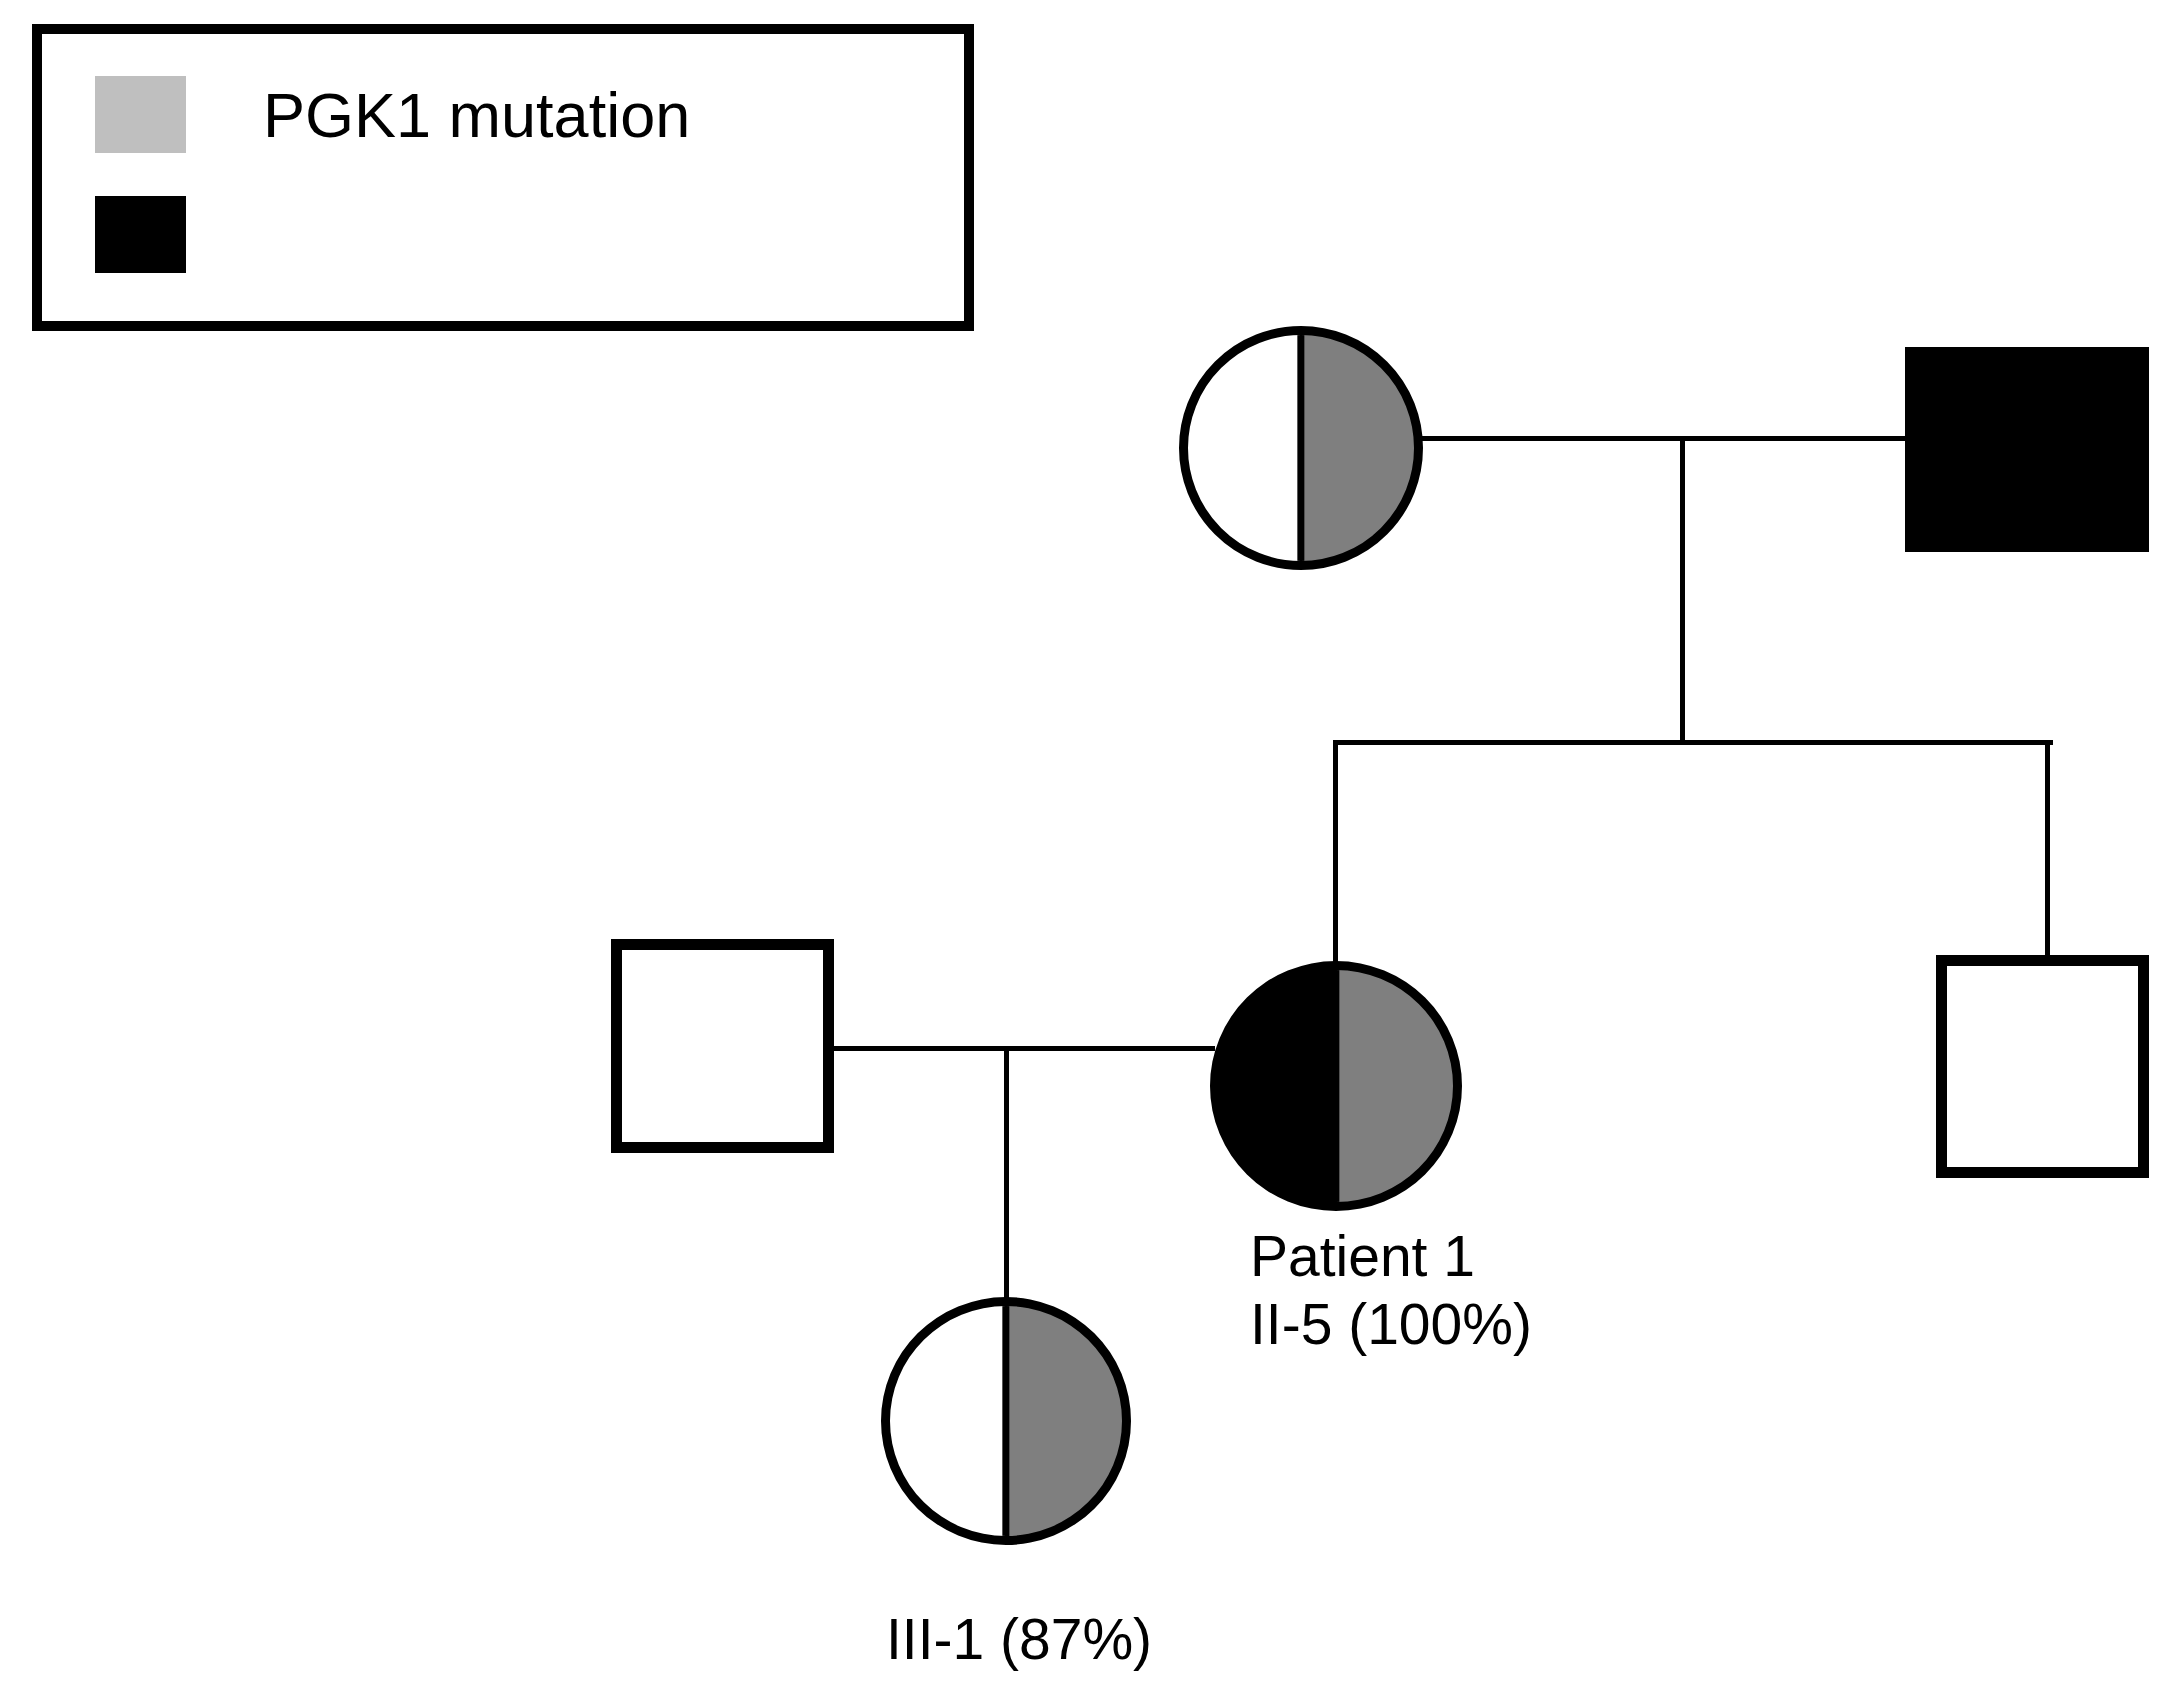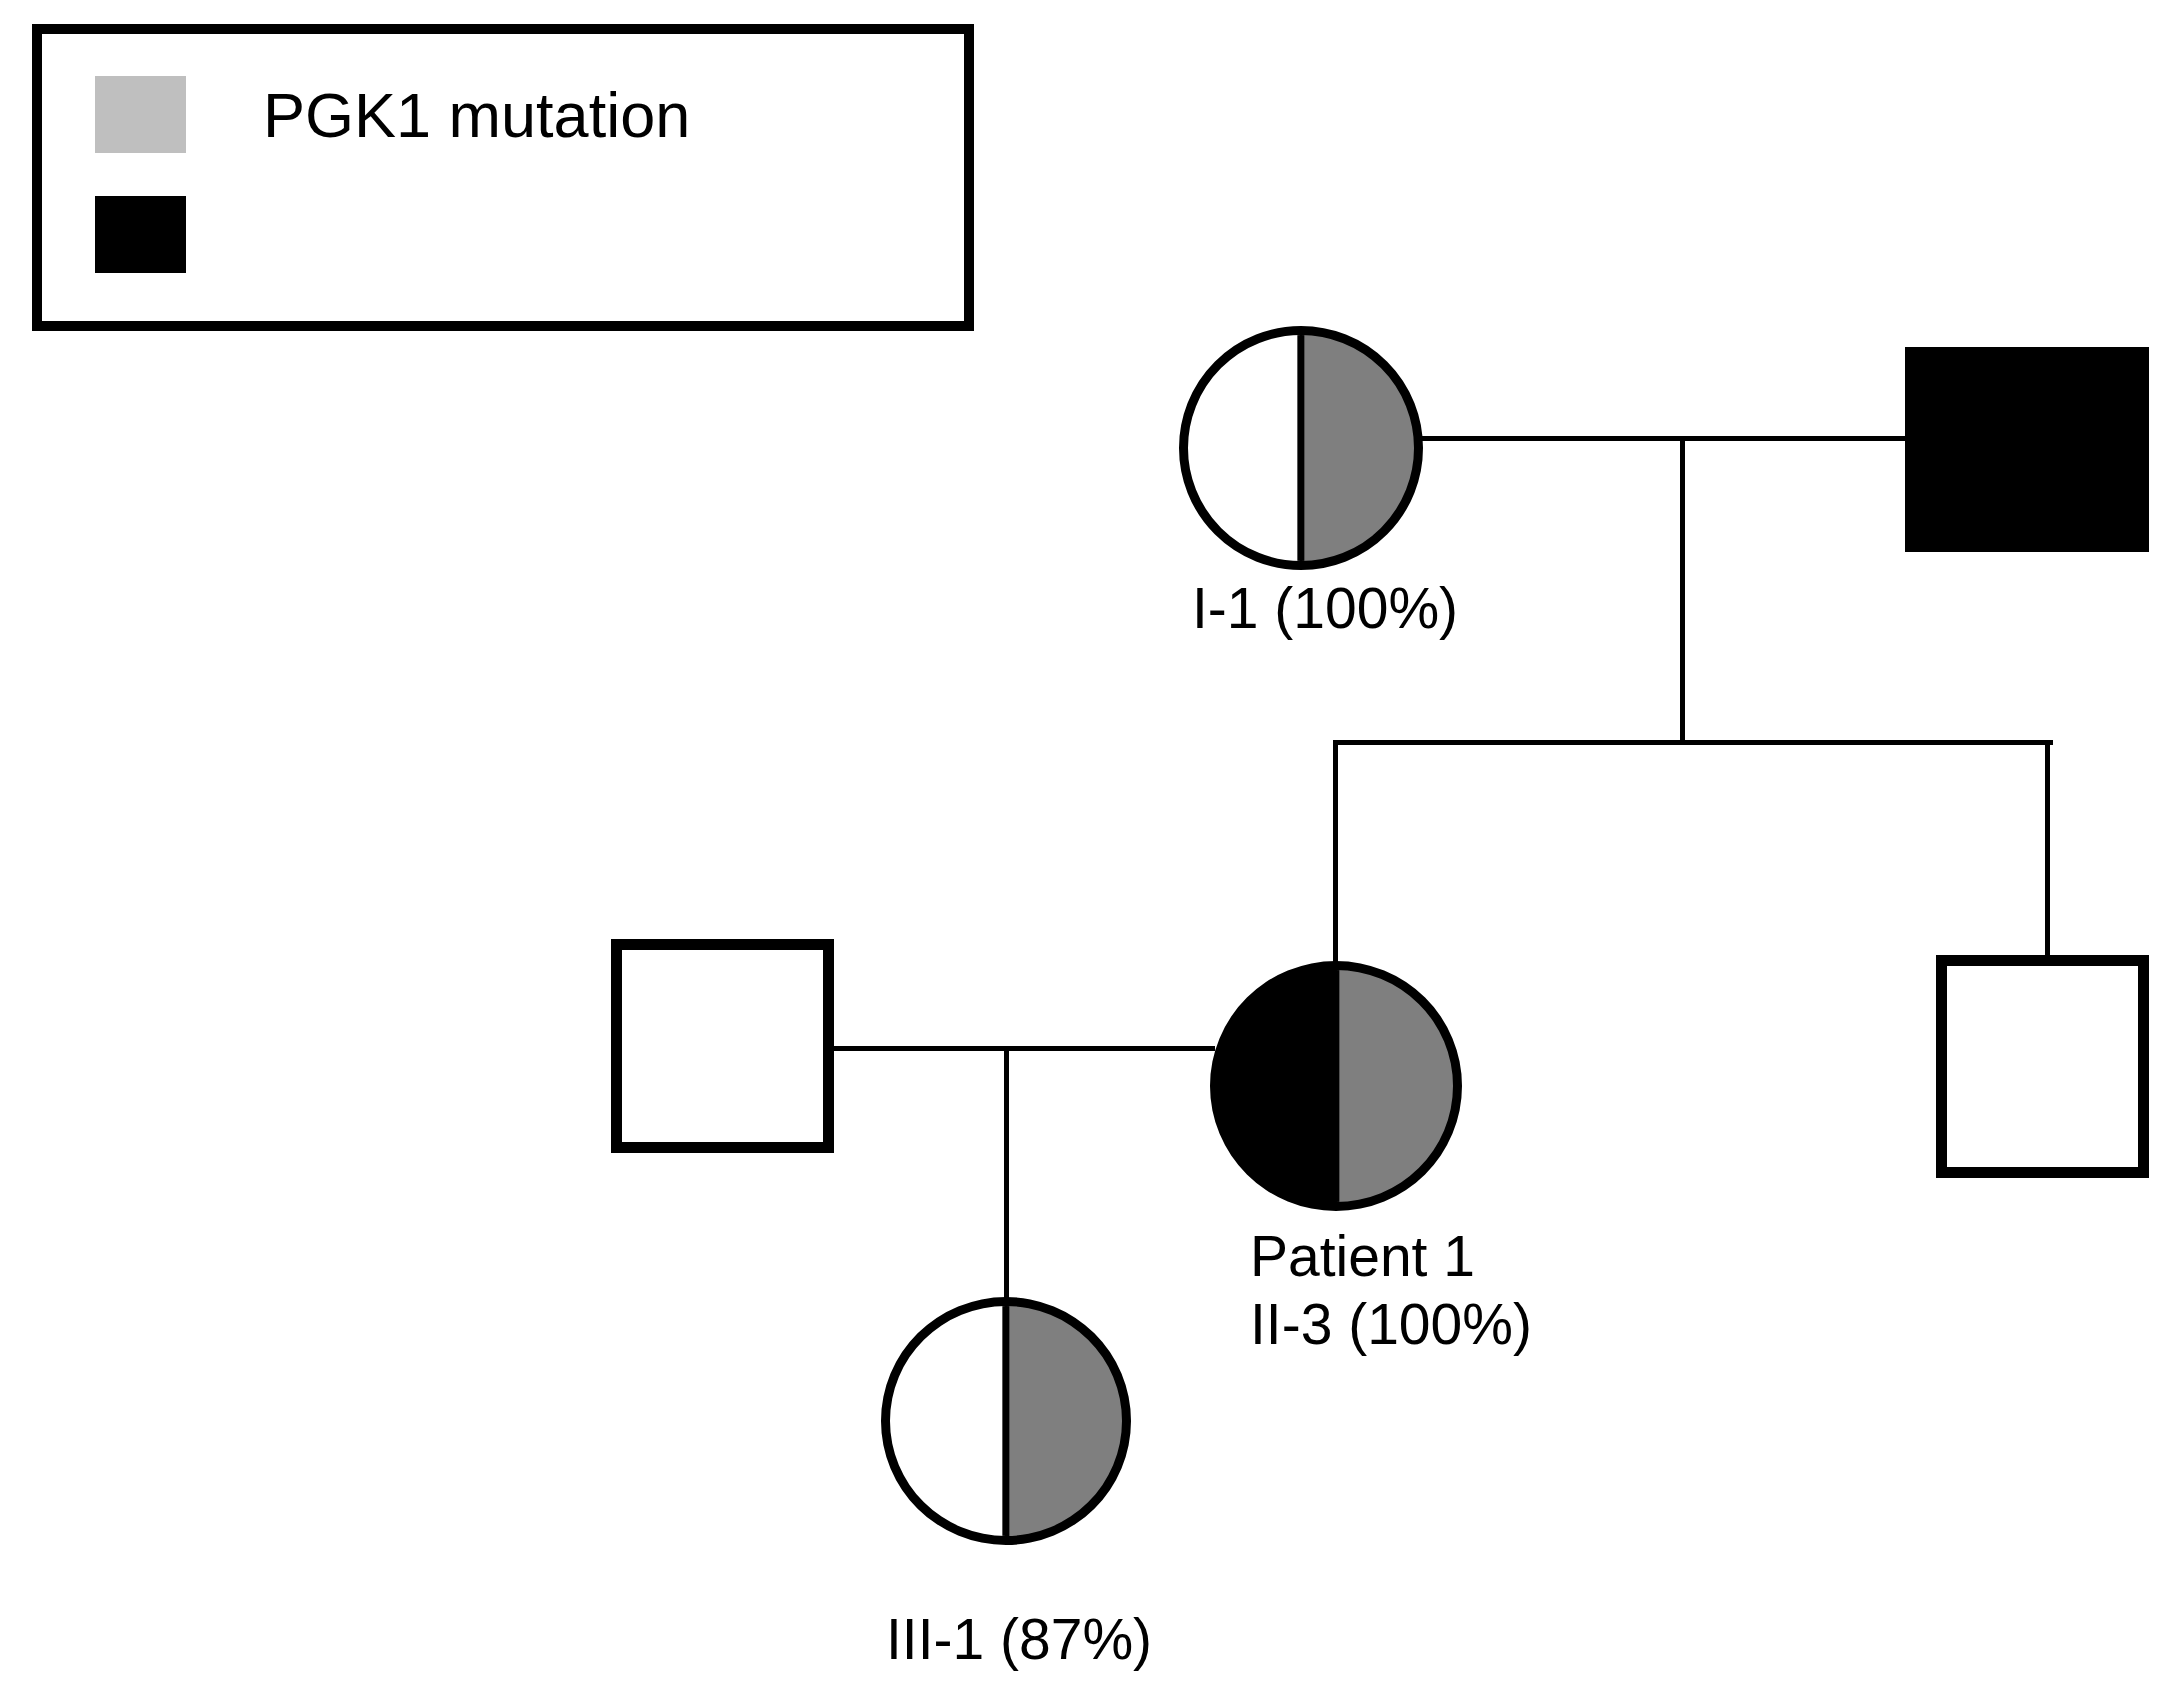--- a/index.html
+++ b/index.html
@@ -132,19 +132,18 @@
   <div id="person-ii1-spouse-square" class="person"></div>
   <div id="person-ii1-circle" class="person circle">
     <div class="half-divider"></div>
   </div>
   <div id="person-ii2-square" class="person"></div>
 
   <div id="person-iii1-circle" class="person circle">
     <div class="half-divider"></div>
   </div>
 
-  <div id="label-i1" class="person-label">I-1 (100%)</div>
   <div id="label-ii1-name" class="person-label">Patient 1</div>
-  <div id="label-ii1-id" class="person-label">II-3 (100%)</div>
+  <div id="label-ii1-id" class="person-label">II-5 (100%)</div>
   <div id="label-iii1" class="person-label">III-1 (87%)</div>
 
 </div>
 
 
 </body></html>

